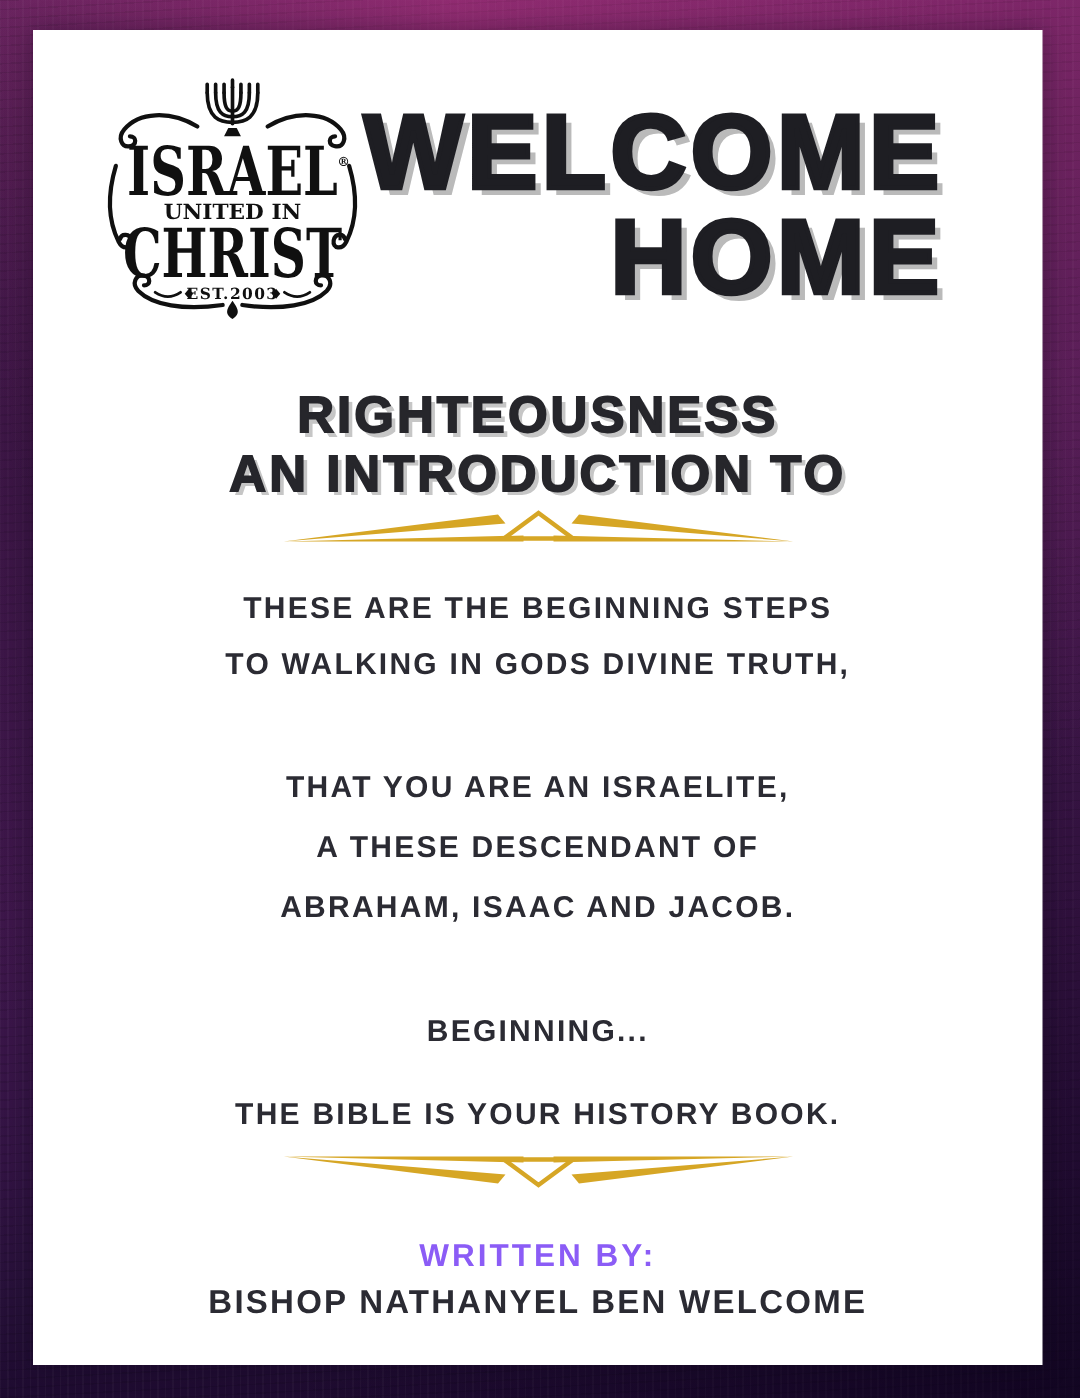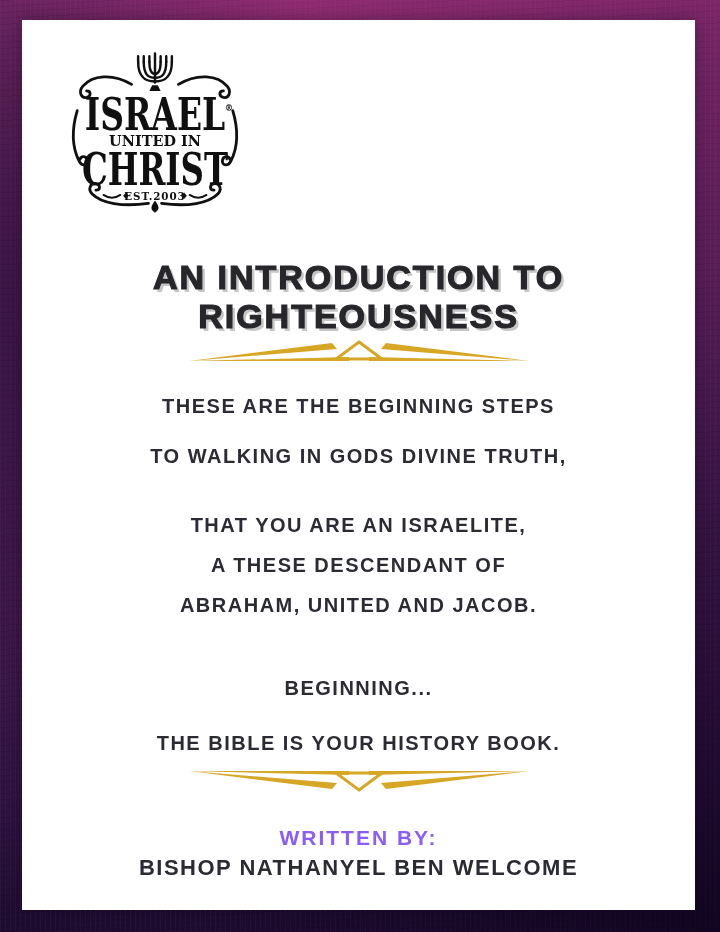--- a/index.html
+++ b/index.html
@@ -76,39 +76,43 @@
         <polygon points="64,151.5 67,155 64,158.5 61,155" fill="#101010"></polygon>
         <polygon points="126,151.5 129,155 126,158.5 123,155" fill="#101010"></polygon>
         <text x="95" y="85" font-size="48" text-anchor="middle" textLength="150" lengthAdjust="spacingAndGlyphs">ISRAEL</text>
         <text x="174" y="64" font-size="9" text-anchor="middle">®</text>
         <text x="95" y="102" font-size="15" text-anchor="middle" textLength="98" lengthAdjust="spacingAndGlyphs">UNITED IN</text>
         <text x="95" y="143" font-size="48" text-anchor="middle" textLength="156" lengthAdjust="spacingAndGlyphs">CHRIST</text>
         <text x="95" y="159" font-size="11" text-anchor="middle" letter-spacing="1">EST.2003</text>
       </svg>
     </div>
 
+    <div class="title">
+      <div>WELCOME</div>
+      <div>HOME</div>
+    </div>
 
     <div class="heading">
+      <div>RIGHTEOUSNESS</div>
       <div>AN INTRODUCTION TO</div>
-      <div>RIGHTEOUSNESS</div>
     </div>
 
     <svg class="divider top" viewBox="0 0 700 60">
       <path d="M350,12 L396,46 L304,46 Z" fill="none" stroke="#D6A625" stroke-width="6"></path>
       <polygon points="10,50 296,14 306,26" fill="#D6A625"></polygon>
       <polygon points="10,50 330,42 330,50" fill="#D6A625"></polygon>
       <polygon points="690,50 404,14 394,26" fill="#D6A625"></polygon>
       <polygon points="690,50 370,42 370,50" fill="#D6A625"></polygon>
     </svg>
 
     <div class="body-line" style="top:375px">THESE ARE THE BEGINNING STEPS</div>
-    <div class="body-line" style="top:425px">TO WALKING IN GODS DIVINE TRUTH,</div>
+    <div class="body-line" style="top:412px">TO WALKING IN GODS DIVINE TRUTH,</div>
     <div class="body-line" style="top:494px">THAT YOU ARE AN ISRAELITE,</div>
     <div class="body-line" style="top:534px">A THESE DESCENDANT OF</div>
-    <div class="body-line" style="top:574px">ABRAHAM, UNITED AND JACOB.</div>
+    <div class="body-line" style="top:574px">ABRAHAM, ISAAC AND JACOB.</div>
     <div class="body-line" style="top:657px">BEGINNING...</div>
     <div class="body-line" style="top:712px">THE BIBLE IS YOUR HISTORY BOOK.</div>
 
     <svg class="divider bottom" viewBox="0 0 700 60">
       <path d="M350,12 L396,46 L304,46 Z" fill="none" stroke="#D6A625" stroke-width="6"></path>
       <polygon points="10,50 296,14 306,26" fill="#D6A625"></polygon>
       <polygon points="10,50 330,42 330,50" fill="#D6A625"></polygon>
       <polygon points="690,50 404,14 394,26" fill="#D6A625"></polygon>
       <polygon points="690,50 370,42 370,50" fill="#D6A625"></polygon>
     </svg>

